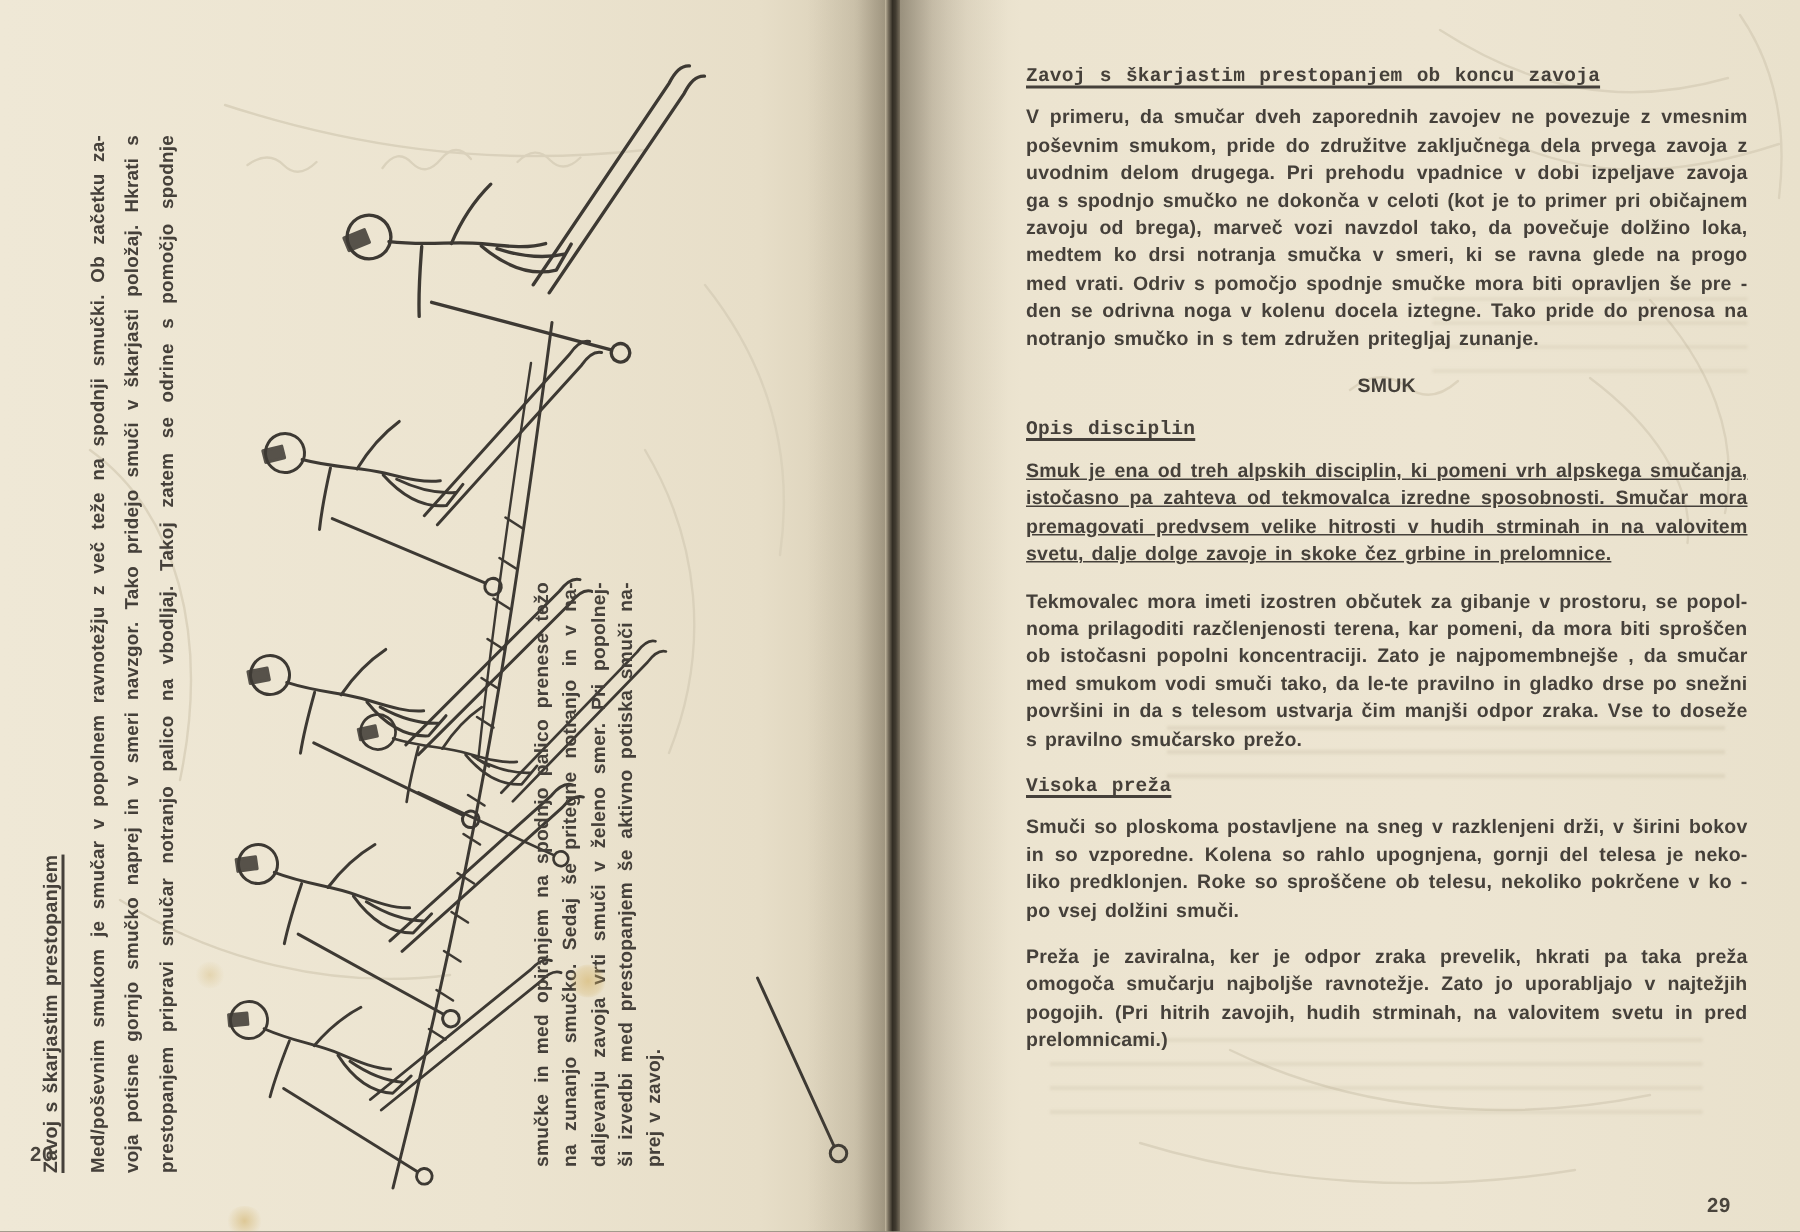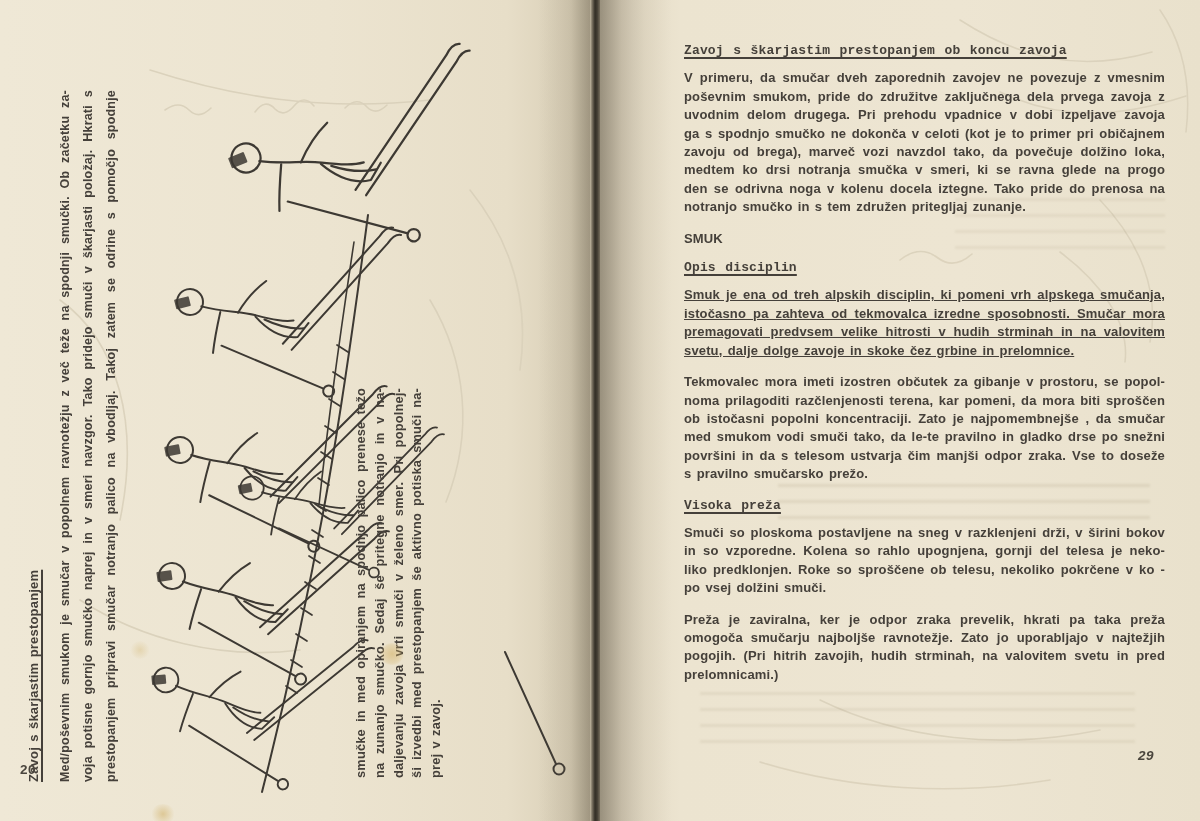--- a/index.html
+++ b/index.html
@@ -33,26 +33,26 @@
   .tline{text-align:justify;text-align-last:left;}
   .tline.jl{text-align-last:justify;}
   .uh{display:inline-block;text-decoration:underline;text-decoration-thickness:1.5px;text-underline-offset:3px;}
   
   .rot{position:absolute;transform-origin:0 0;transform:rotate(-90deg);letter-spacing:.2px;word-spacing:1.5px;}
   #lblock1{left:22px;top:782px;width:692px;height:122px;font-size:12.5px;line-height:23px;}
   #lblock1 .uh{margin-bottom:9px;font-size:13px;}
   #lblock2{left:352px;top:778px;width:390px;height:96px;font-size:12.8px;line-height:18.8px;}
   .pagenum{position:absolute;font-size:13.5px;color:#4a453d;letter-spacing:.5px;}
   #pn-left{left:20px;top:762px;}
-  #pn-right{left:1138px;top:748px;font-style:italic;}
+  #pn-right{left:1138px;top:796px;}
   
   #rcontent{position:absolute;left:684px;top:42px;width:481px;font-size:13px;line-height:18.4px;letter-spacing:.15px;word-spacing:1.5px;}
   #rcontent .para{margin:0 0 13px 0;}
   #rcontent .h{margin:0 0 9px 0;font-family:Liberation Mono, monospace;}
-  #rcontent .plainlabel{margin:0 0 11px 0;}
+  #rcontent .plainlabel{margin:0 0 11px 0;text-align:center;}
   #rh1{margin-bottom:7px;}
   #rp2{margin-bottom:15px;text-decoration:underline;}
   #rp3{margin-bottom:8px;}
   #rh3{margin-bottom:12px;}
   
   .artsvg{position:absolute;left:0;top:0;pointer-events:none;}
   .stain{position:absolute;border-radius:50%;}
   #stain1{left:380px;top:643px;width:24px;height:22px;background:radial-gradient(circle,rgba(210,175,95,.55) 0%,rgba(210,175,95,.25) 55%,rgba(210,175,95,0) 75%);}
   #stain2{left:130px;top:641px;width:20px;height:18px;background:radial-gradient(circle,rgba(210,180,110,.35) 0%,rgba(210,180,110,0) 72%);}
   #stain3{left:150px;top:804px;width:26px;height:20px;background:radial-gradient(circle,rgba(205,170,90,.5) 0%,rgba(205,170,90,0) 70%);}
@@ -181,20 +181,21 @@
 
   <div id="rcontent">
     <div class="h" id="rh1"><span class="uh">Zavoj s škarjastim prestopanjem ob koncu zavoja</span></div>
     <div class="para">
         <div class="tline jl">V primeru, da smučar dveh zaporednih zavojev ne povezuje z vmesnim</div>
         <div class="tline jl">poševnim smukom, pride do združitve zaključnega dela prvega zavoja z</div>
         <div class="tline jl">uvodnim delom drugega. Pri prehodu vpadnice v dobi izpeljave zavoja</div>
         <div class="tline jl">ga s spodnjo smučko ne dokonča v celoti (kot je to primer pri običajnem</div>
         <div class="tline jl">zavoju od brega), marveč vozi navzdol tako, da povečuje dolžino loka,</div>
         <div class="tline jl">medtem ko drsi notranja smučka v smeri, ki se ravna glede na progo</div>
+        <div class="tline jl">med vrati. Odriv s pomočjo spodnje smučke mora biti opravljen še pre -</div>
         <div class="tline jl">den se odrivna noga v kolenu docela iztegne. Tako pride do prenosa na</div>
         <div class="tline">notranjo smučko in s tem združen pritegljaj zunanje.</div>
       </div>
     <div class="plainlabel">SMUK</div>
     <div class="h"><span class="uh">Opis disciplin</span></div>
     <div class="para" id="rp2">
         <div class="tline jl">Smuk je ena od treh alpskih disciplin, ki pomeni vrh alpskega smučanja,</div>
         <div class="tline jl">istočasno pa zahteva od tekmovalca izredne sposobnosti. Smučar mora</div>
         <div class="tline jl">premagovati predvsem velike hitrosti v hudih strminah in na valovitem</div>
         <div class="tline">svetu, dalje dolge zavoje in skoke čez grbine in prelomnice.</div>

